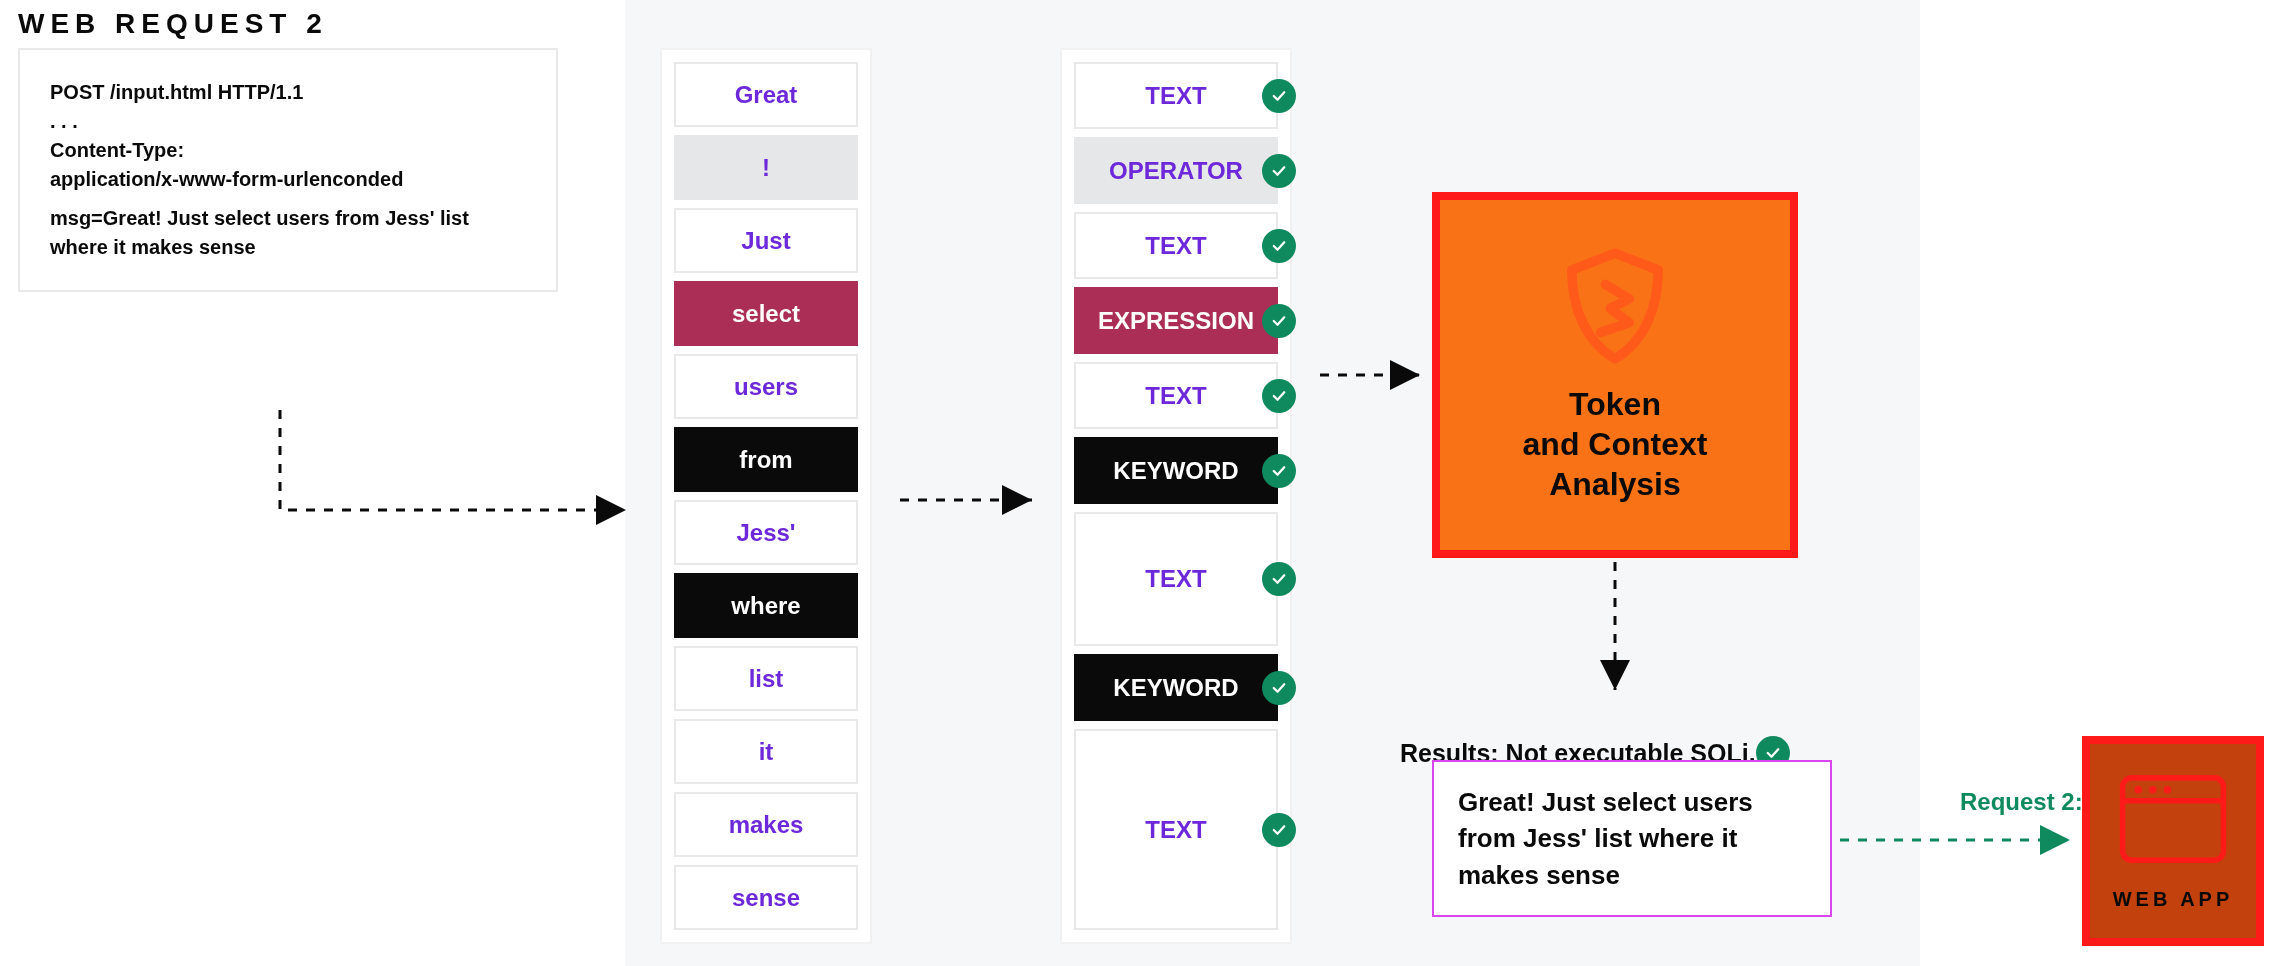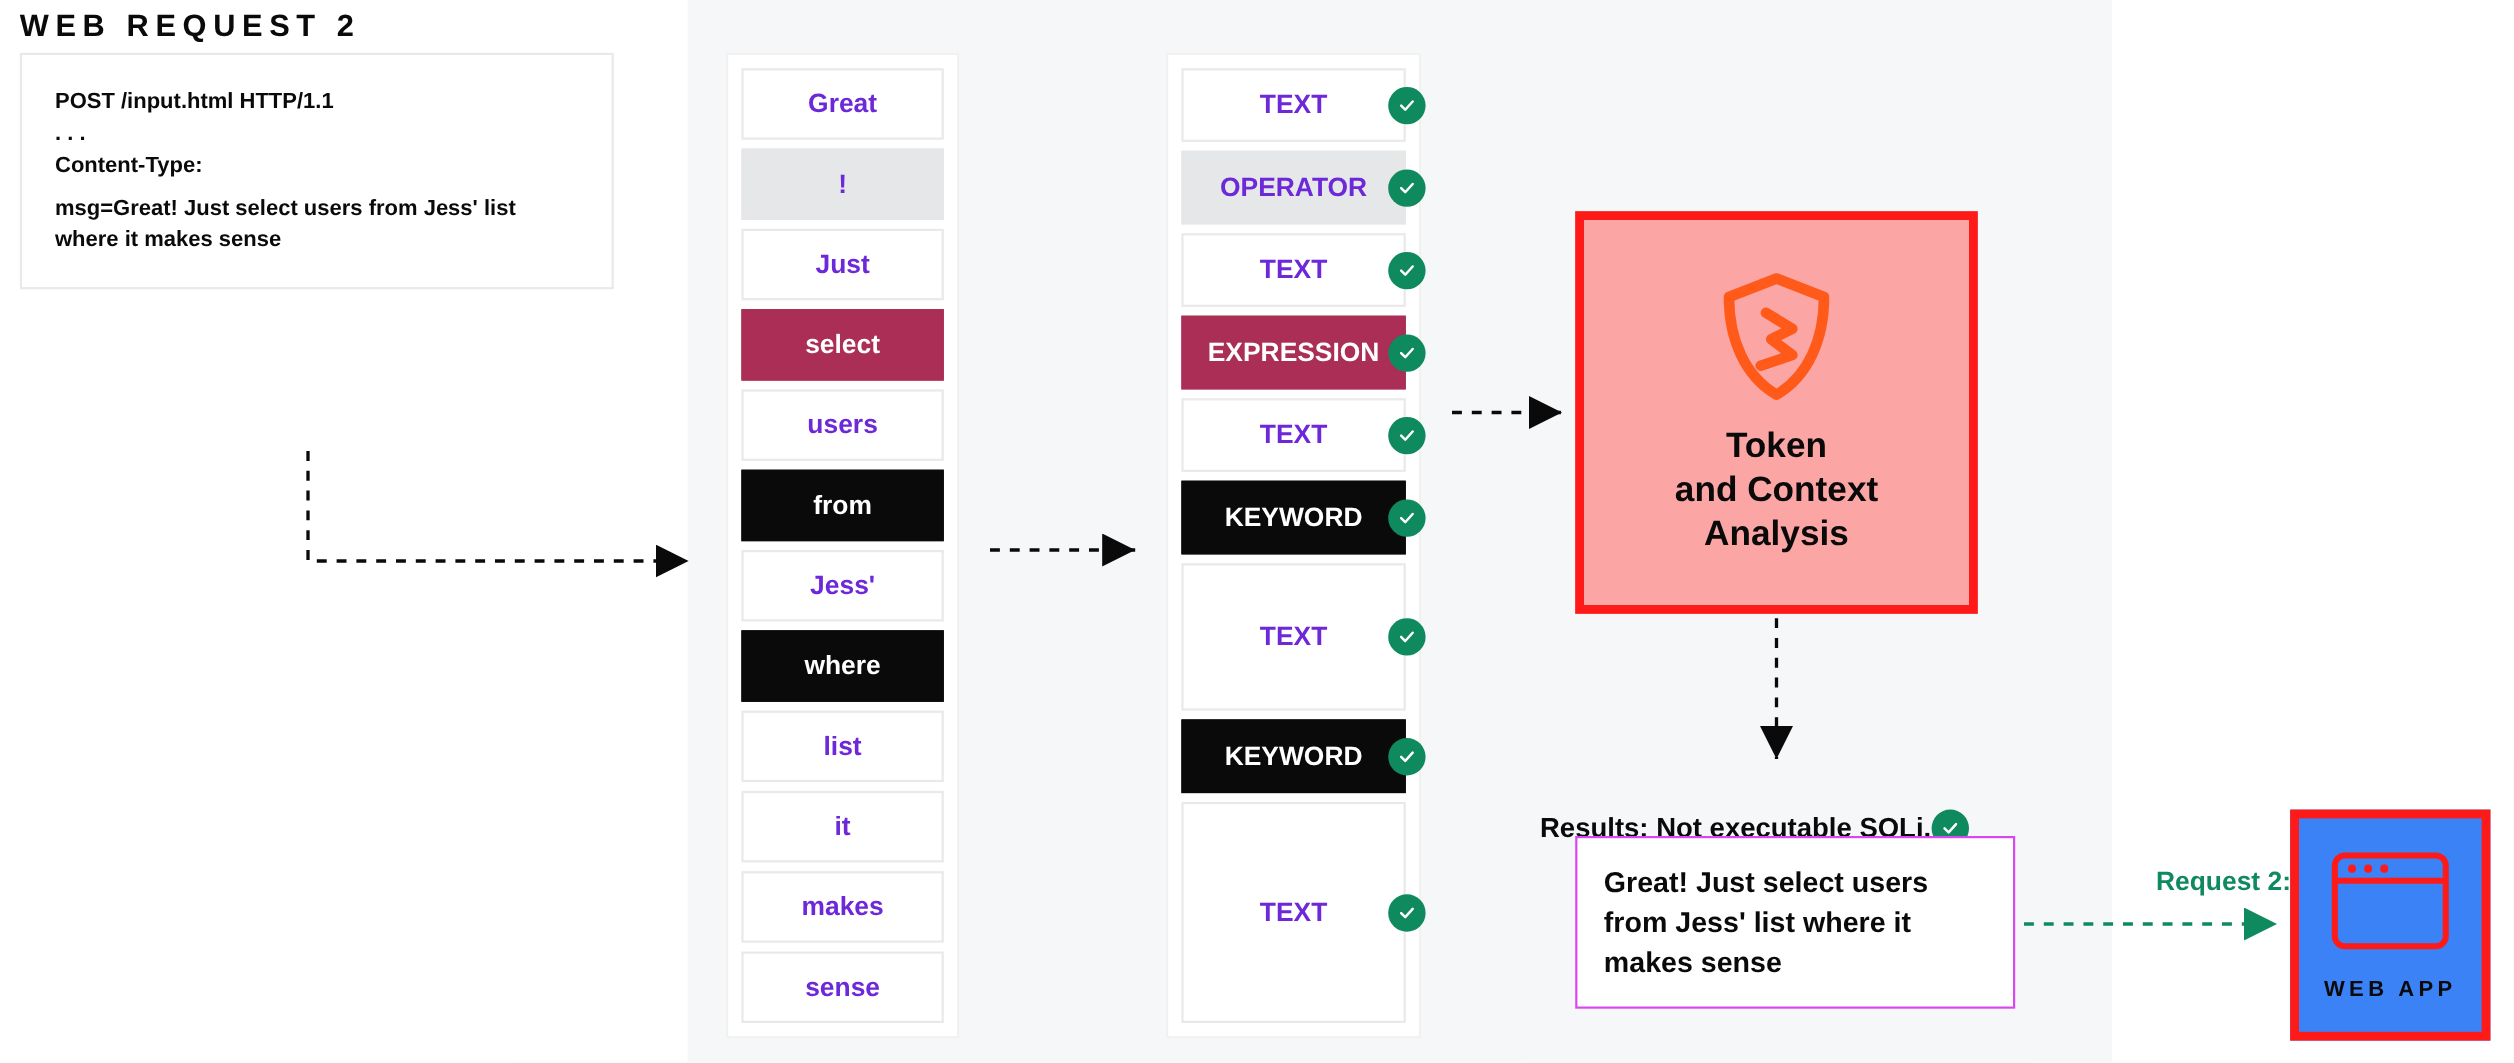--- a/index.html
+++ b/index.html
@@ -104,21 +104,21 @@
   }
   .check-icon svg { width: 18px; height: 18px; }
 
   .analysis-box {
     position: absolute;
     left: 1432px;
     top: 192px;
     width: 366px;
     height: 366px;
     border: 8px solid #ff1a1a;
-    background: #fca5a5;
+    background: #f97316;
     display: flex;
     flex-direction: column;
     align-items: center;
     justify-content: center;
     gap: 18px;
     padding: 20px;
   }
   .analysis-box .shield {
     width: 120px; height: 120px;
   }
@@ -168,21 +168,21 @@
     color: #0f8a5f;
   }
 
   .webapp-box {
     position: absolute;
     left: 2082px;
     top: 736px;
     width: 182px;
     height: 210px;
     border: 8px solid #ff1a1a;
-    background: #3b82f6;
+    background: #c2410c;
     display: flex;
     flex-direction: column;
     align-items: center;
     justify-content: center;
     gap: 22px;
   }
   .webapp-box svg { width: 110px; height: 94px; }
   .webapp-box .lbl {
     font-size: 20px;
     font-weight: 700;
@@ -204,20 +204,21 @@
 <div class="diagram">
 
   <div class="gray-panel"></div>
 
   <div class="title">WEB REQUEST 2</div>
 
   <div class="request-card">
     <p>POST /input.html HTTP/1.1</p>
     <p>. . .</p>
     <p>Content-Type:</p>
+    <p>application/x-www-form-urlenconded</p>
     <div class="gap"></div>
     <p>msg=Great! Just select users from Jess' list where it makes sense</p>
   </div>
 
   <div class="col tokens-col" id="tokens-col">
       <div class="cell-wrap">
         <div class="cell ">Great</div>
       </div>
       <div class="cell-wrap">
         <div class="cell gray">!</div>

